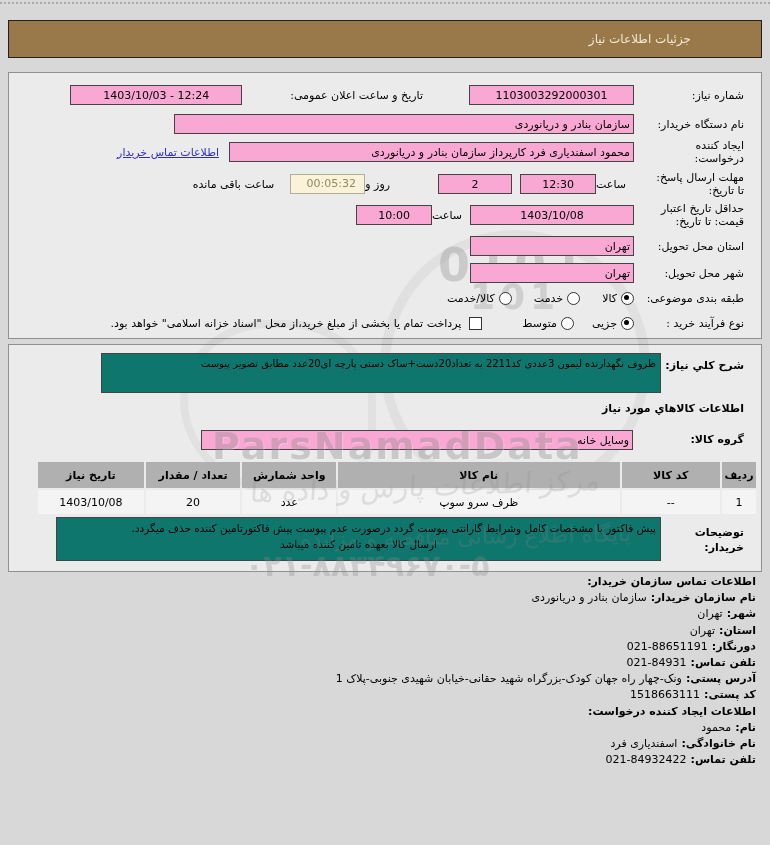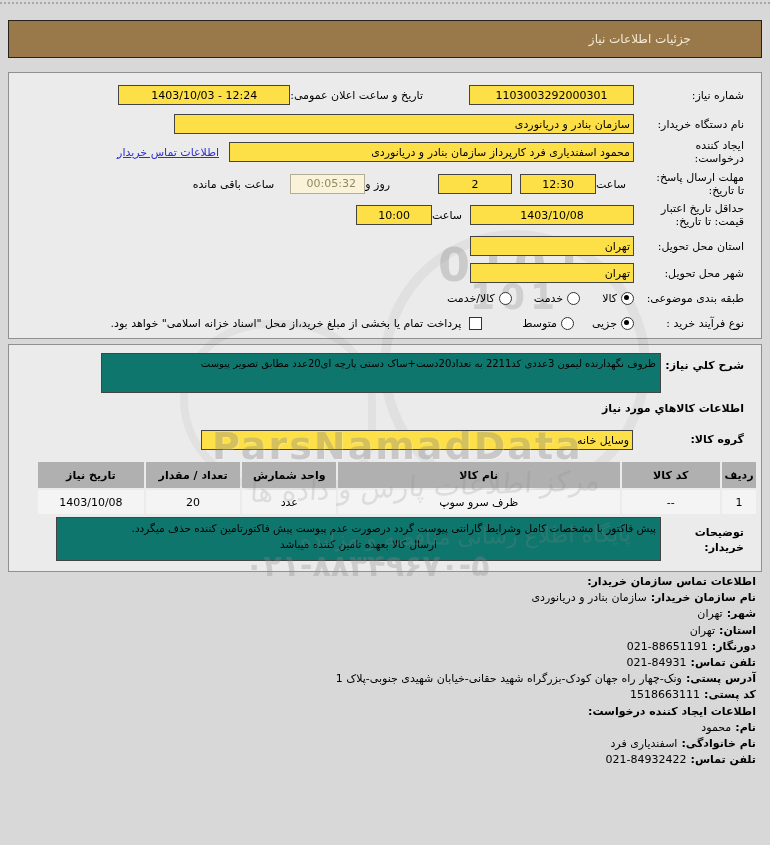--- a/index.html
+++ b/index.html
@@ -11,22 +11,22 @@
   .title-bar{position:absolute;top:20px;left:8px;right:8px;height:36px;background:#997849;
              border:1px solid #26201a;color:#f2e9d4;display:flex;align-items:center;
              padding-left:10px;padding-right:70px;font-size:12px;}
   
   .panel{position:absolute;left:8px;right:8px;background:#ebebeb;border:1px solid #909090;}
   #panel1{top:72px;height:265px;}
   #panel2{top:344px;height:226px;}
   
   .p1row{position:absolute;right:17px;left:10px;display:flex;align-items:center;z-index:2;}
   .lbl{width:110px;flex:none;line-height:13px;}
-  .lbl2{line-height:13px;}
-  input.box{height:18px;border:1px solid #444;background:#fde047;font-family:"DejaVu Sans",sans-serif;
+  .lbl2{line-height:13px;padding-left:48px;}
+  input.box{height:18px;border:1px solid #444;background:#f9a8d4;font-family:"DejaVu Sans",sans-serif;
             font-size:11px;padding:0 3px;box-sizing:content-box;z-index:2;}
   input.center{text-align:center;direction:ltr;}
   input.rtl-text{text-align:right;direction:rtl;}
   .countdown{height:18px;width:66px;border:1px solid #b3ae98;background:#faf3da;color:#8f8a60;
              font-size:11px;text-align:center;line-height:18px;direction:ltr;z-index:2;padding-left:7px;}
   a.blue-link{color:#2e2ecc;text-decoration:underline;cursor:pointer;}
   .radio{width:11px;height:11px;border:1px solid #333;border-radius:50%;background:#fff;
          display:inline-block;flex:none;position:relative;}
   .radio.checked::after{content:'';position:absolute;left:2px;top:2px;width:5px;height:5px;
          background:#000;border-radius:50%;}

